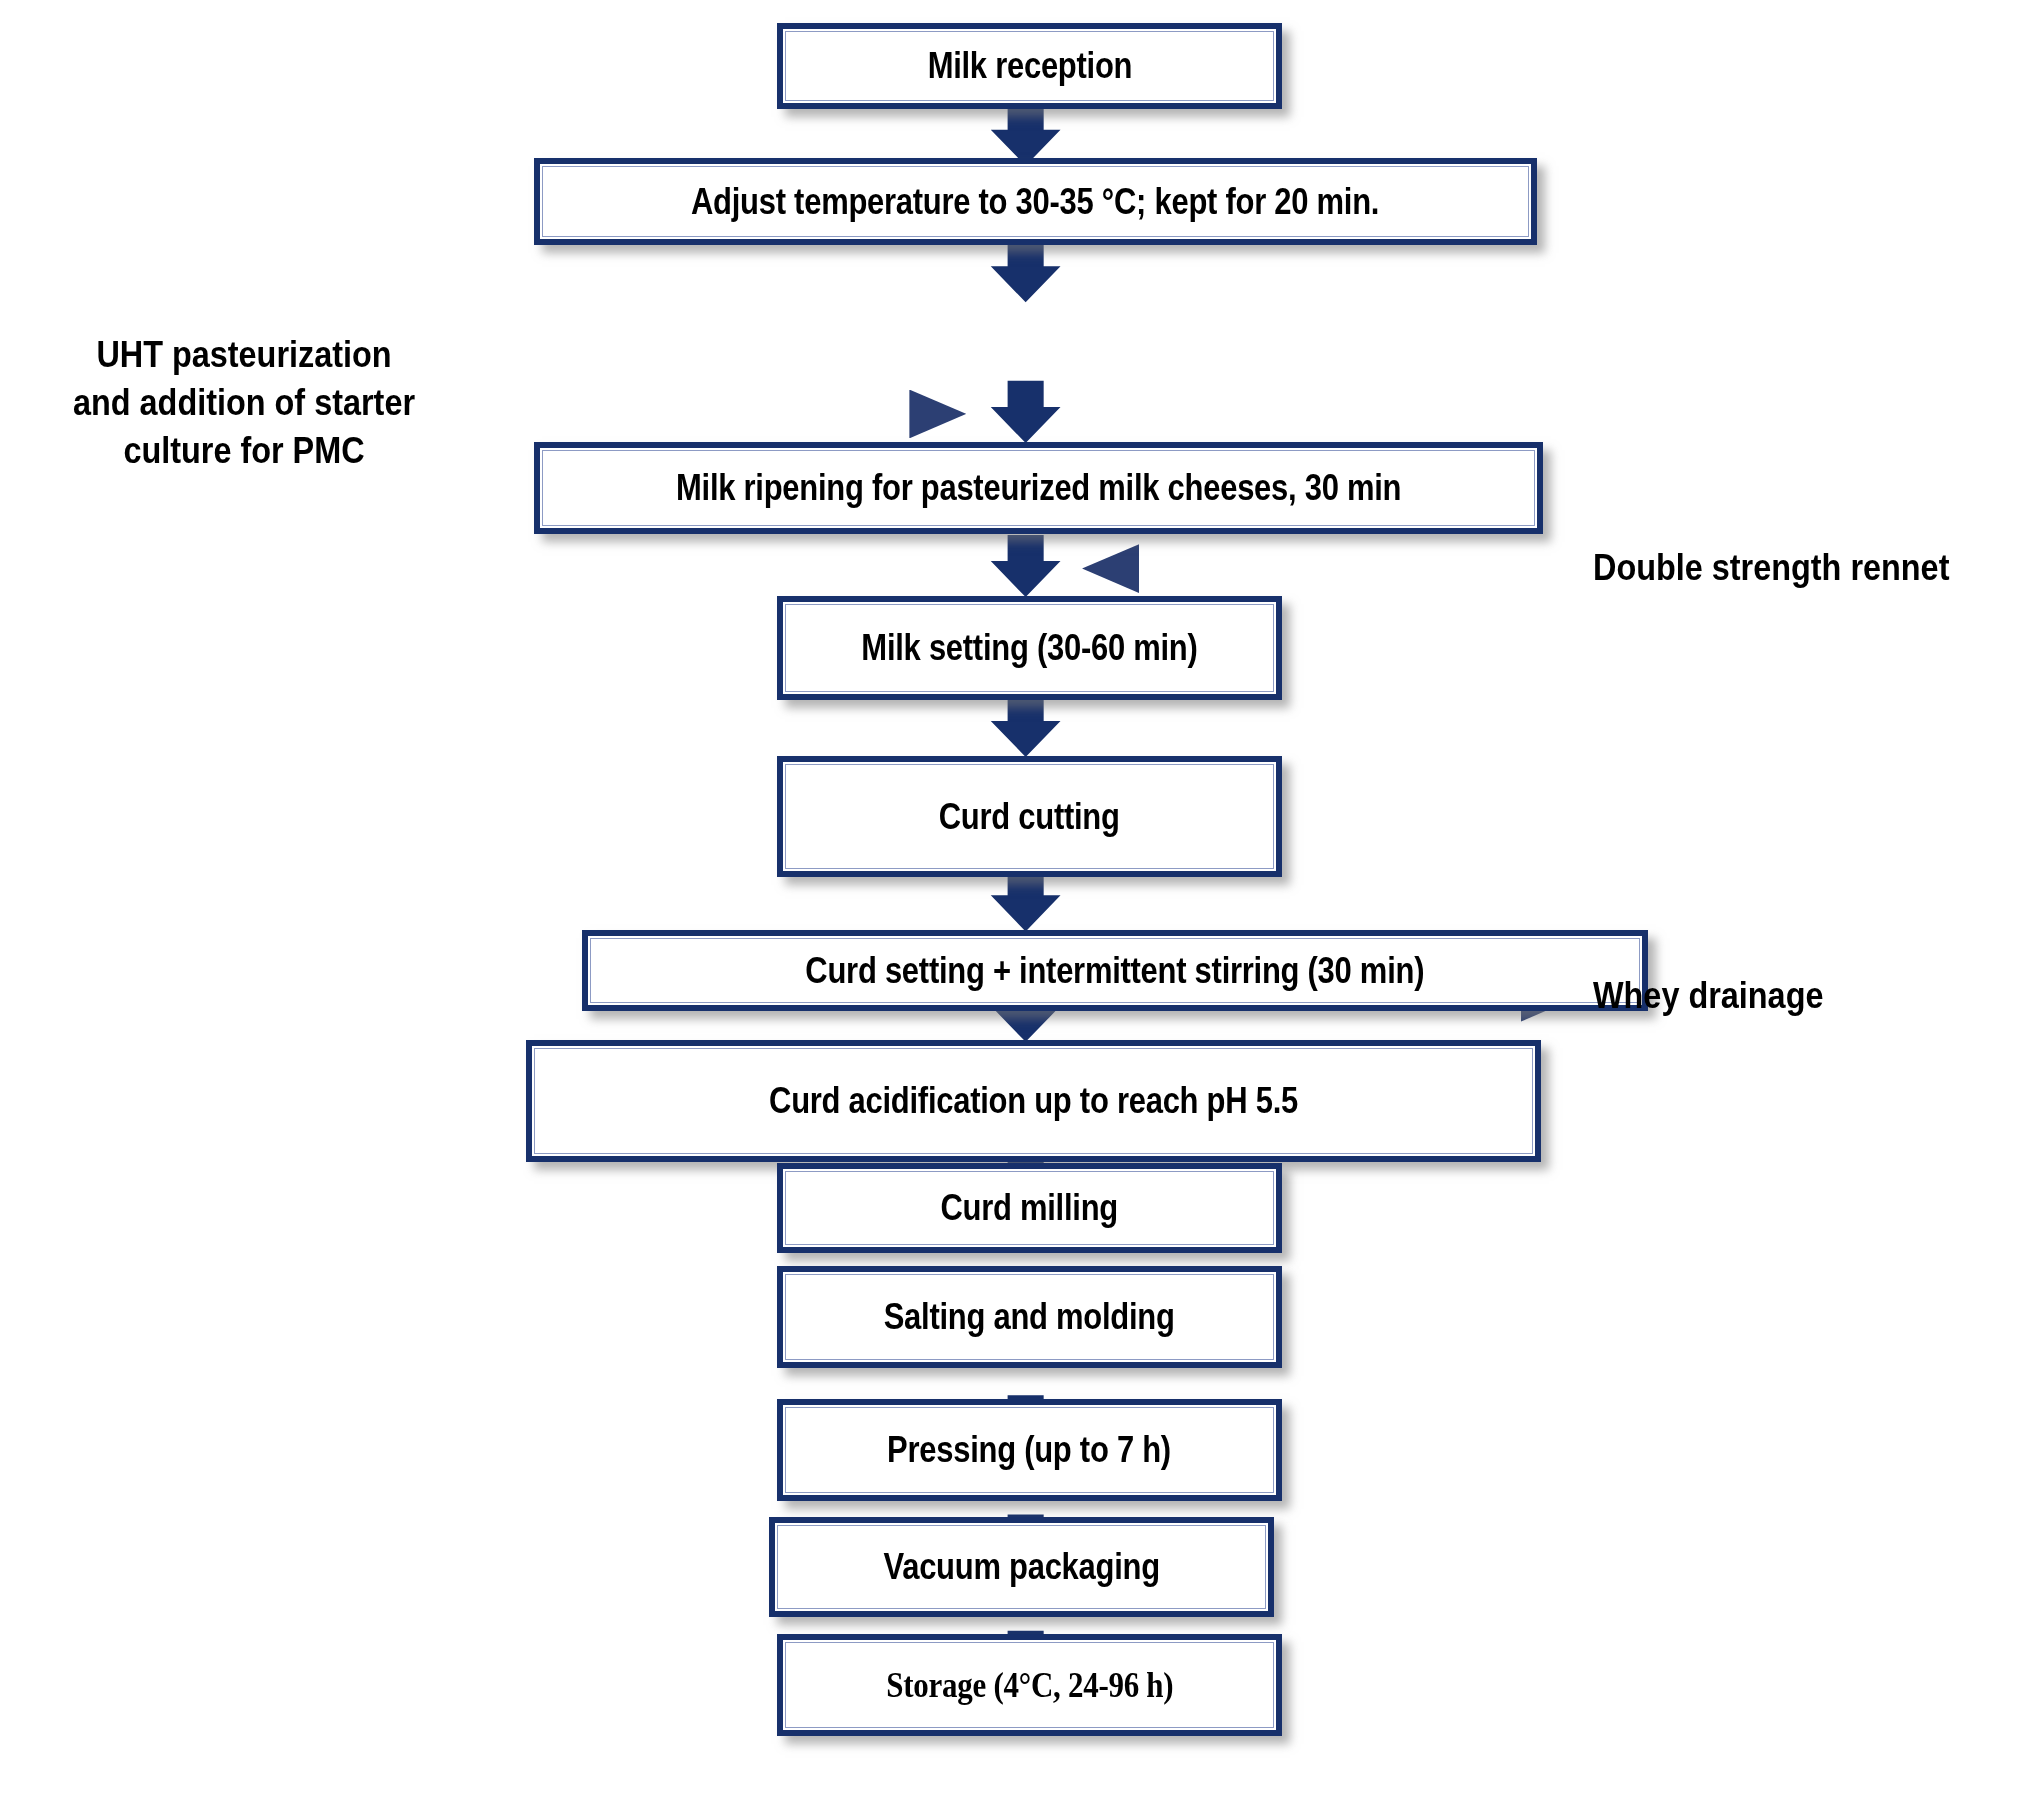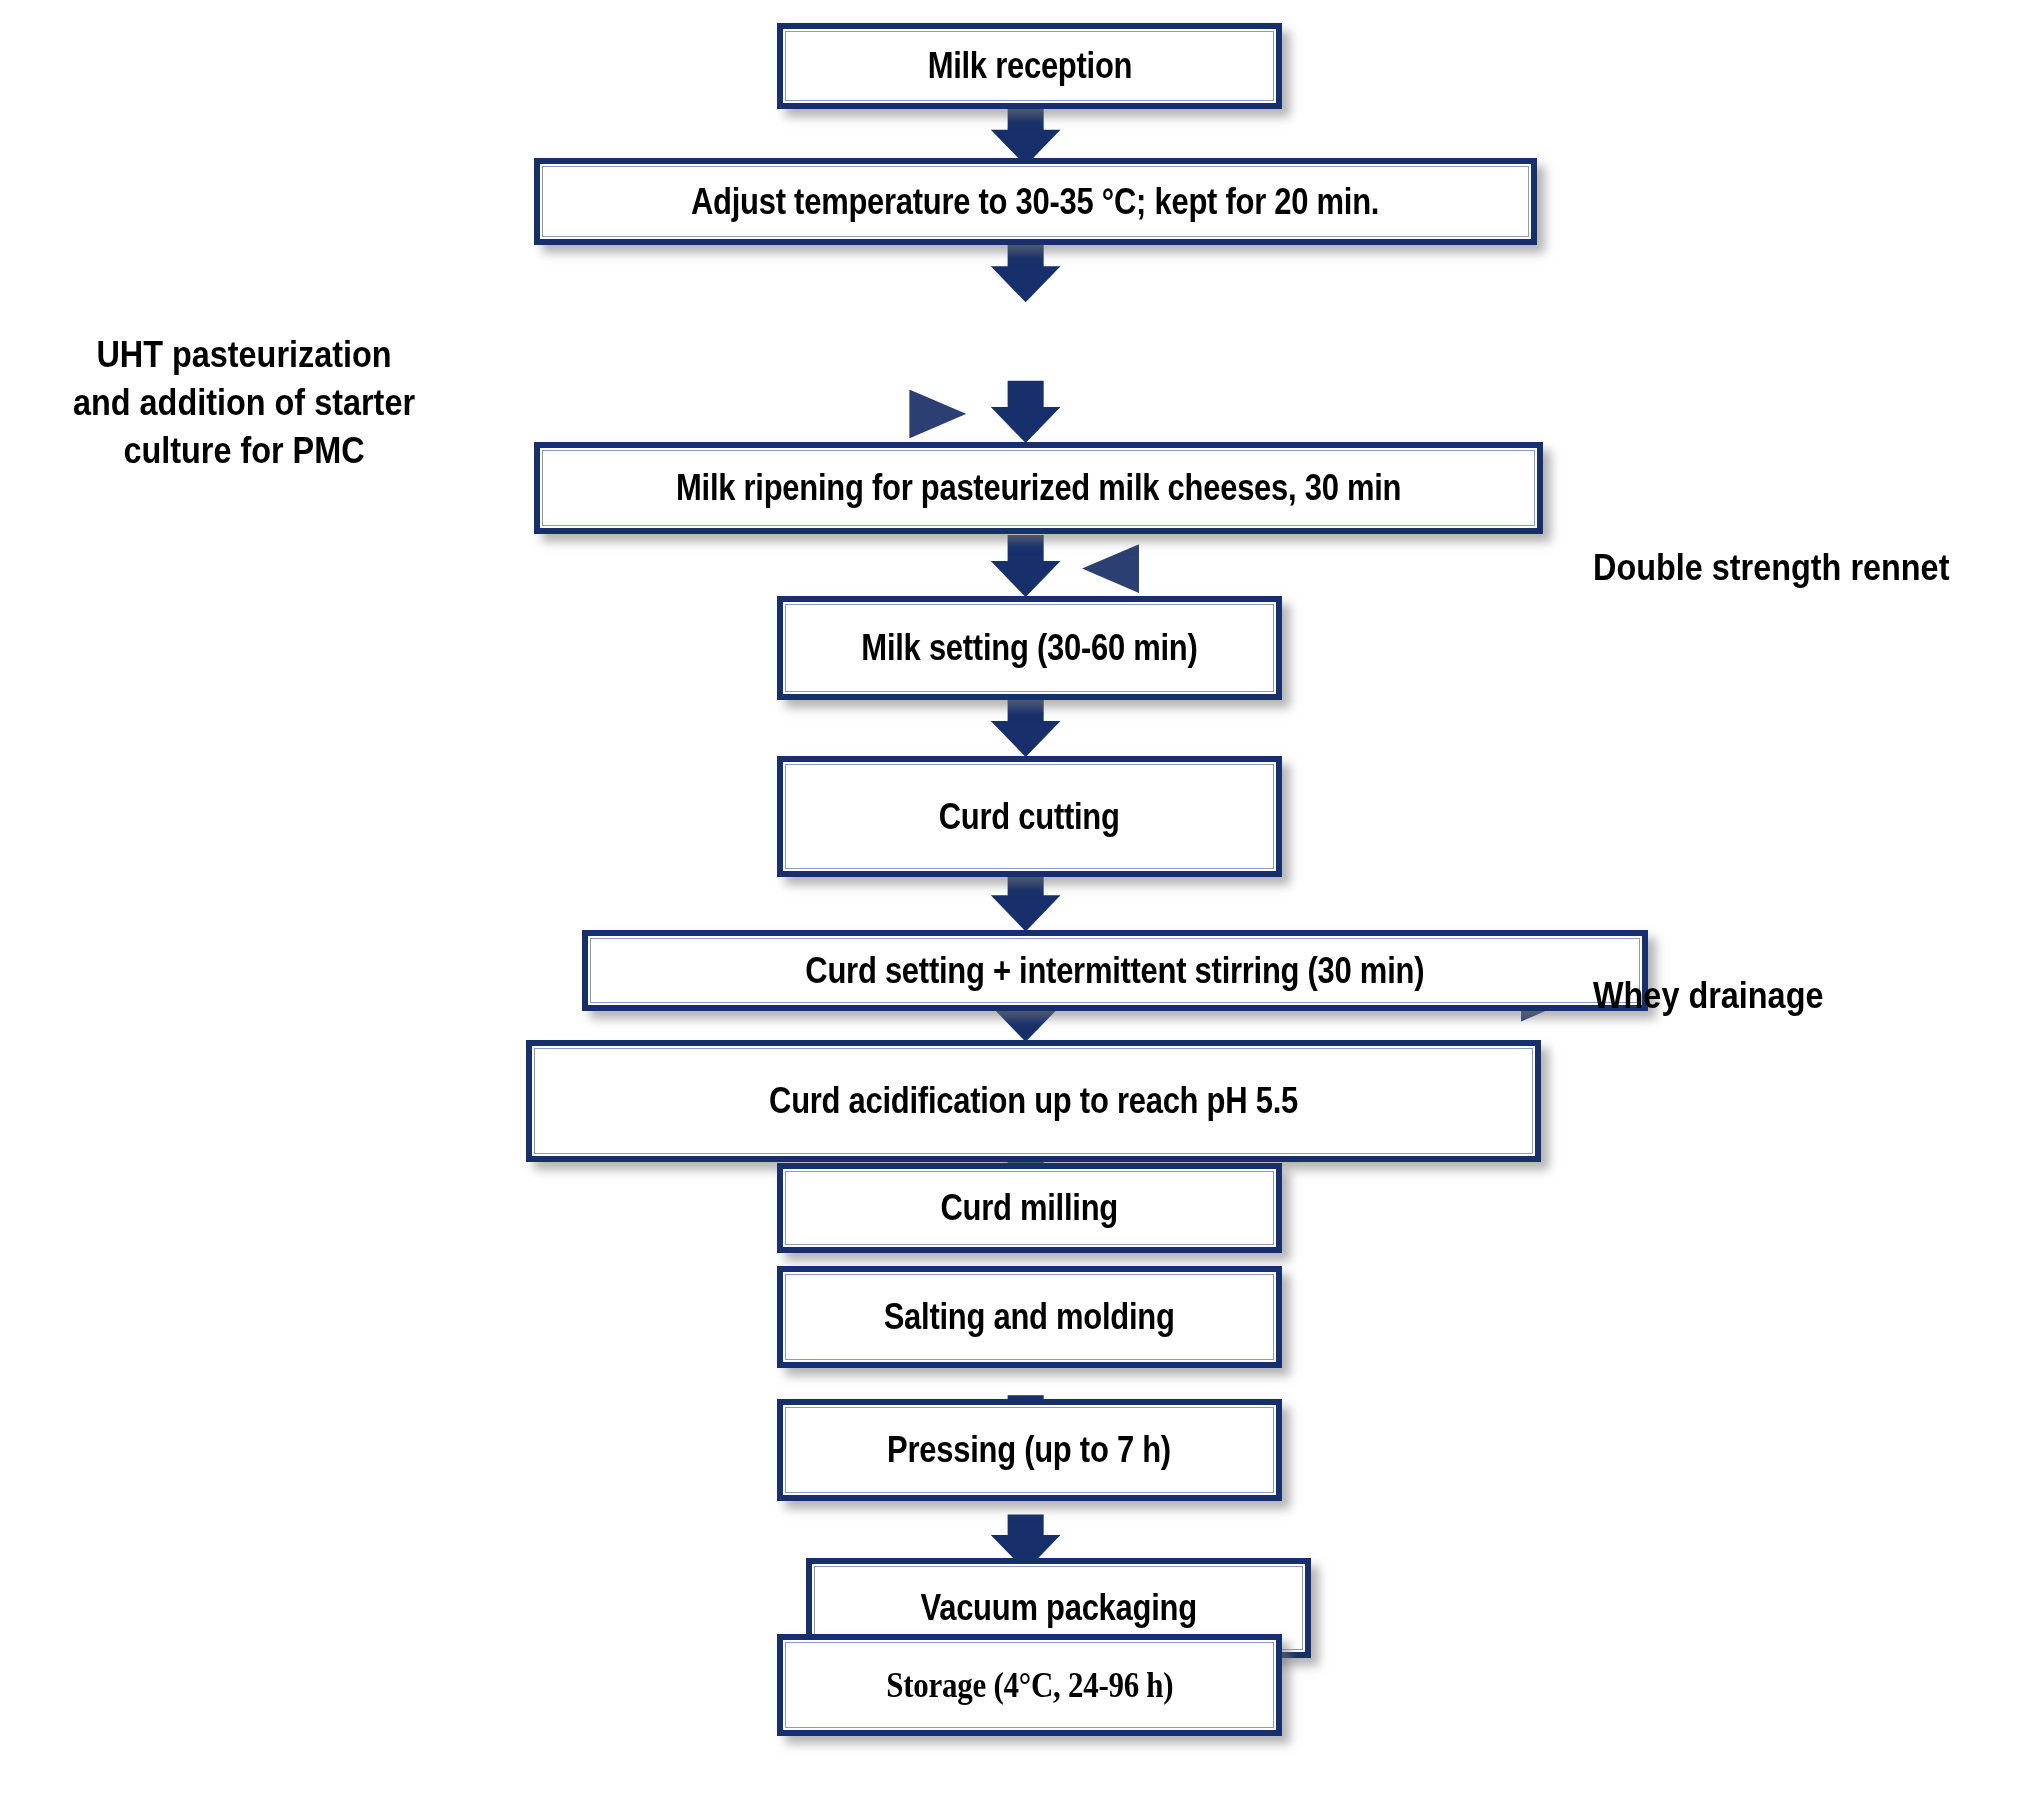--- a/index.html
+++ b/index.html
@@ -163,21 +163,21 @@
       <span class="txt">Salting and molding</span>
     </div>
   </div>
 
   <div class="node" style="left:777px;top:1399px;width:505px;height:102px;">
     <div class="inner">
       <span class="txt">Pressing (up to 7 h)</span>
     </div>
   </div>
 
-  <div class="node" style="left:806px;top:1517px;width:505px;height:100px;margin-top:41px;">
+  <div class="node" style="left:769px;top:1517px;width:505px;height:100px;">
     <div class="inner">
       <span class="txt">Vacuum packaging</span>
     </div>
   </div>
 
   <div class="node" style="left:777px;top:1634px;width:505px;height:102px;font-family:Liberation Serif, serif;">
     <div class="inner">
       <span class="txt">Storage (4°C, 24-96 h)</span>
     </div>
   </div>

